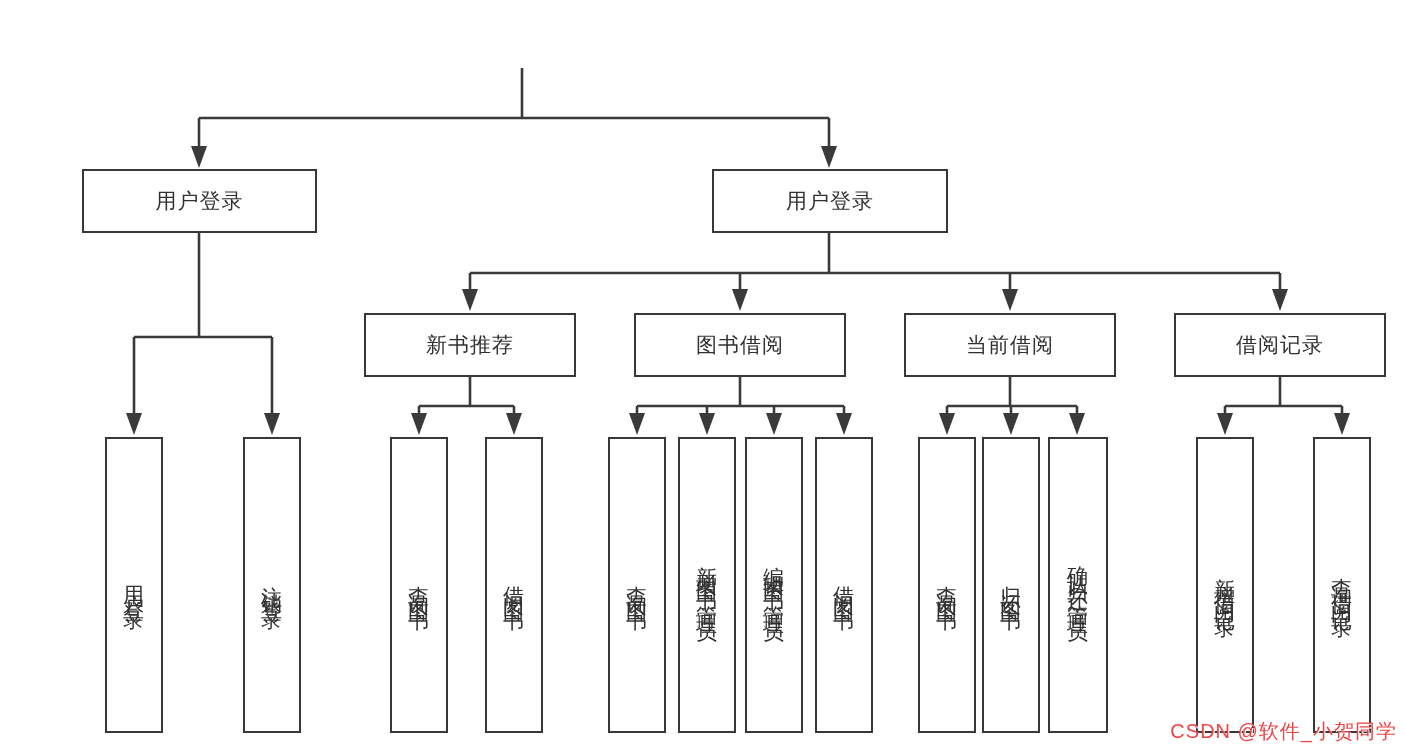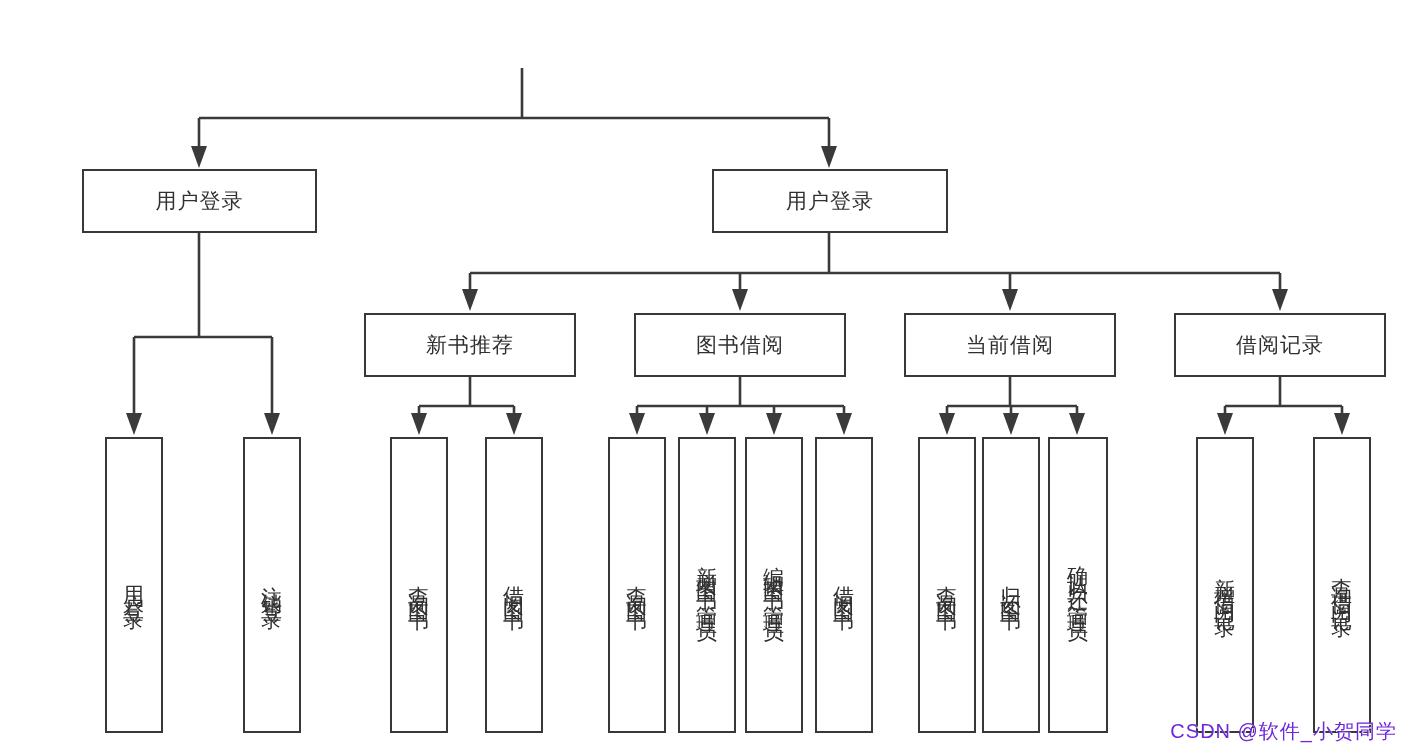--- a/index.html
+++ b/index.html
@@ -62,21 +62,21 @@
     line-height: 1;
     letter-spacing: 8px;
     color: #303030;
     white-space: nowrap;
   }
   .watermark {
     position: absolute;
     right: 8px;
     bottom: 2px;
     font-size: 20px;
-    color: #6d28d9;
+    color: #ef4444;
     text-shadow: 1px 1px 0 #ffffff;
     letter-spacing: 1px;
   }
 </style>
 </head>
 <body>
 
 <div class="canvas">
 
   <svg class="connectors" viewBox="0 0 1405 747" xmlns="http://www.w3.org/2000/svg">

